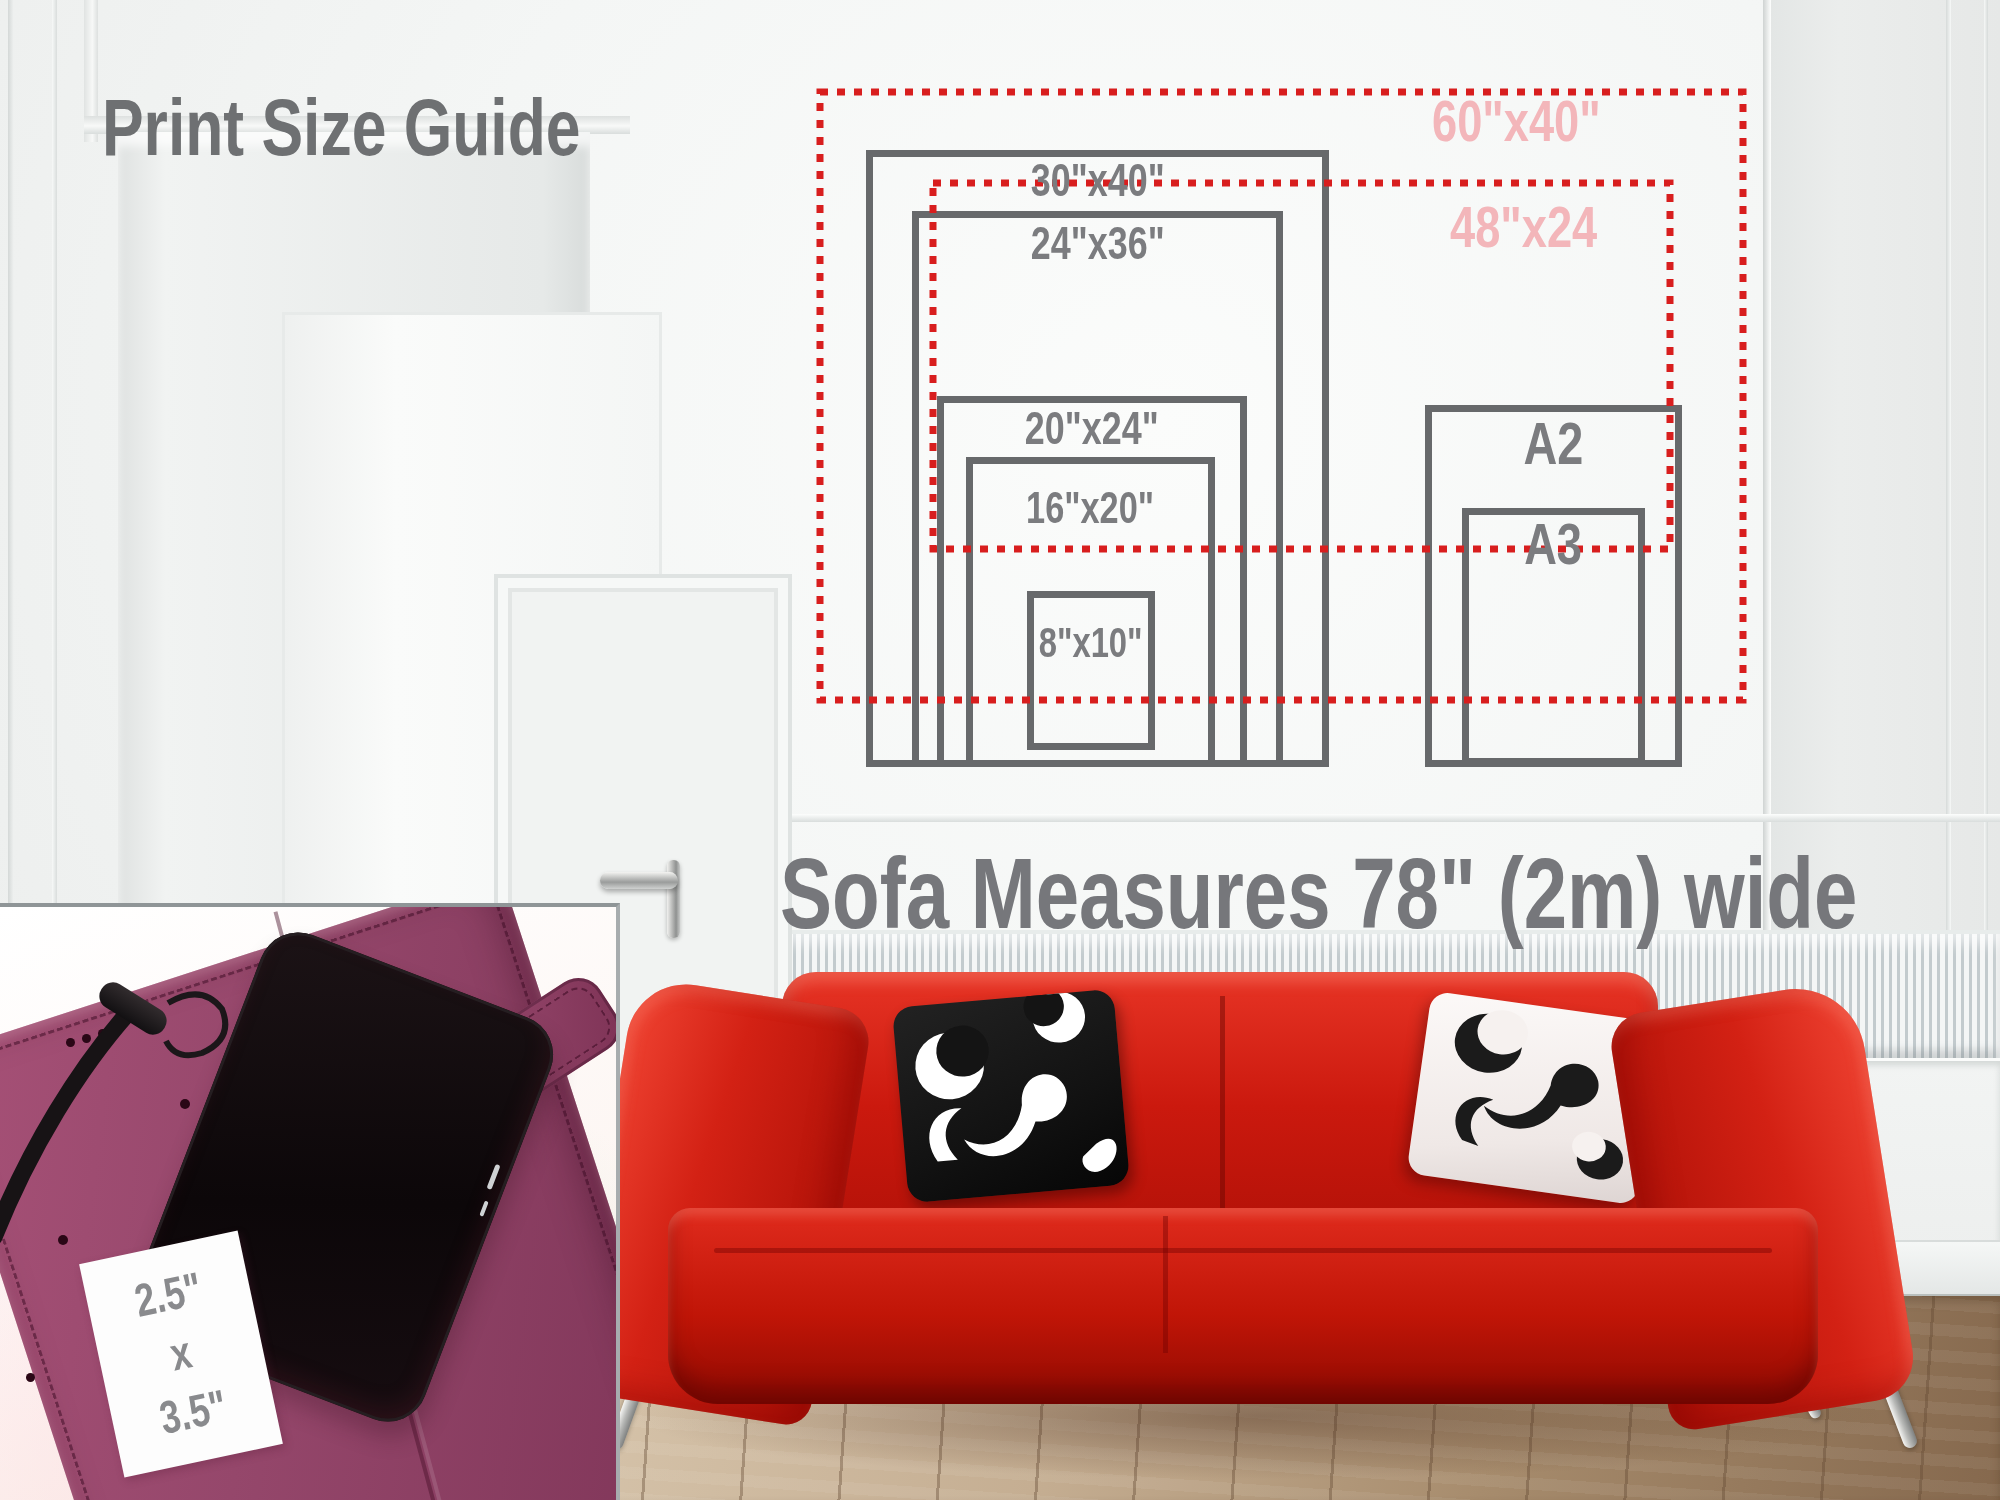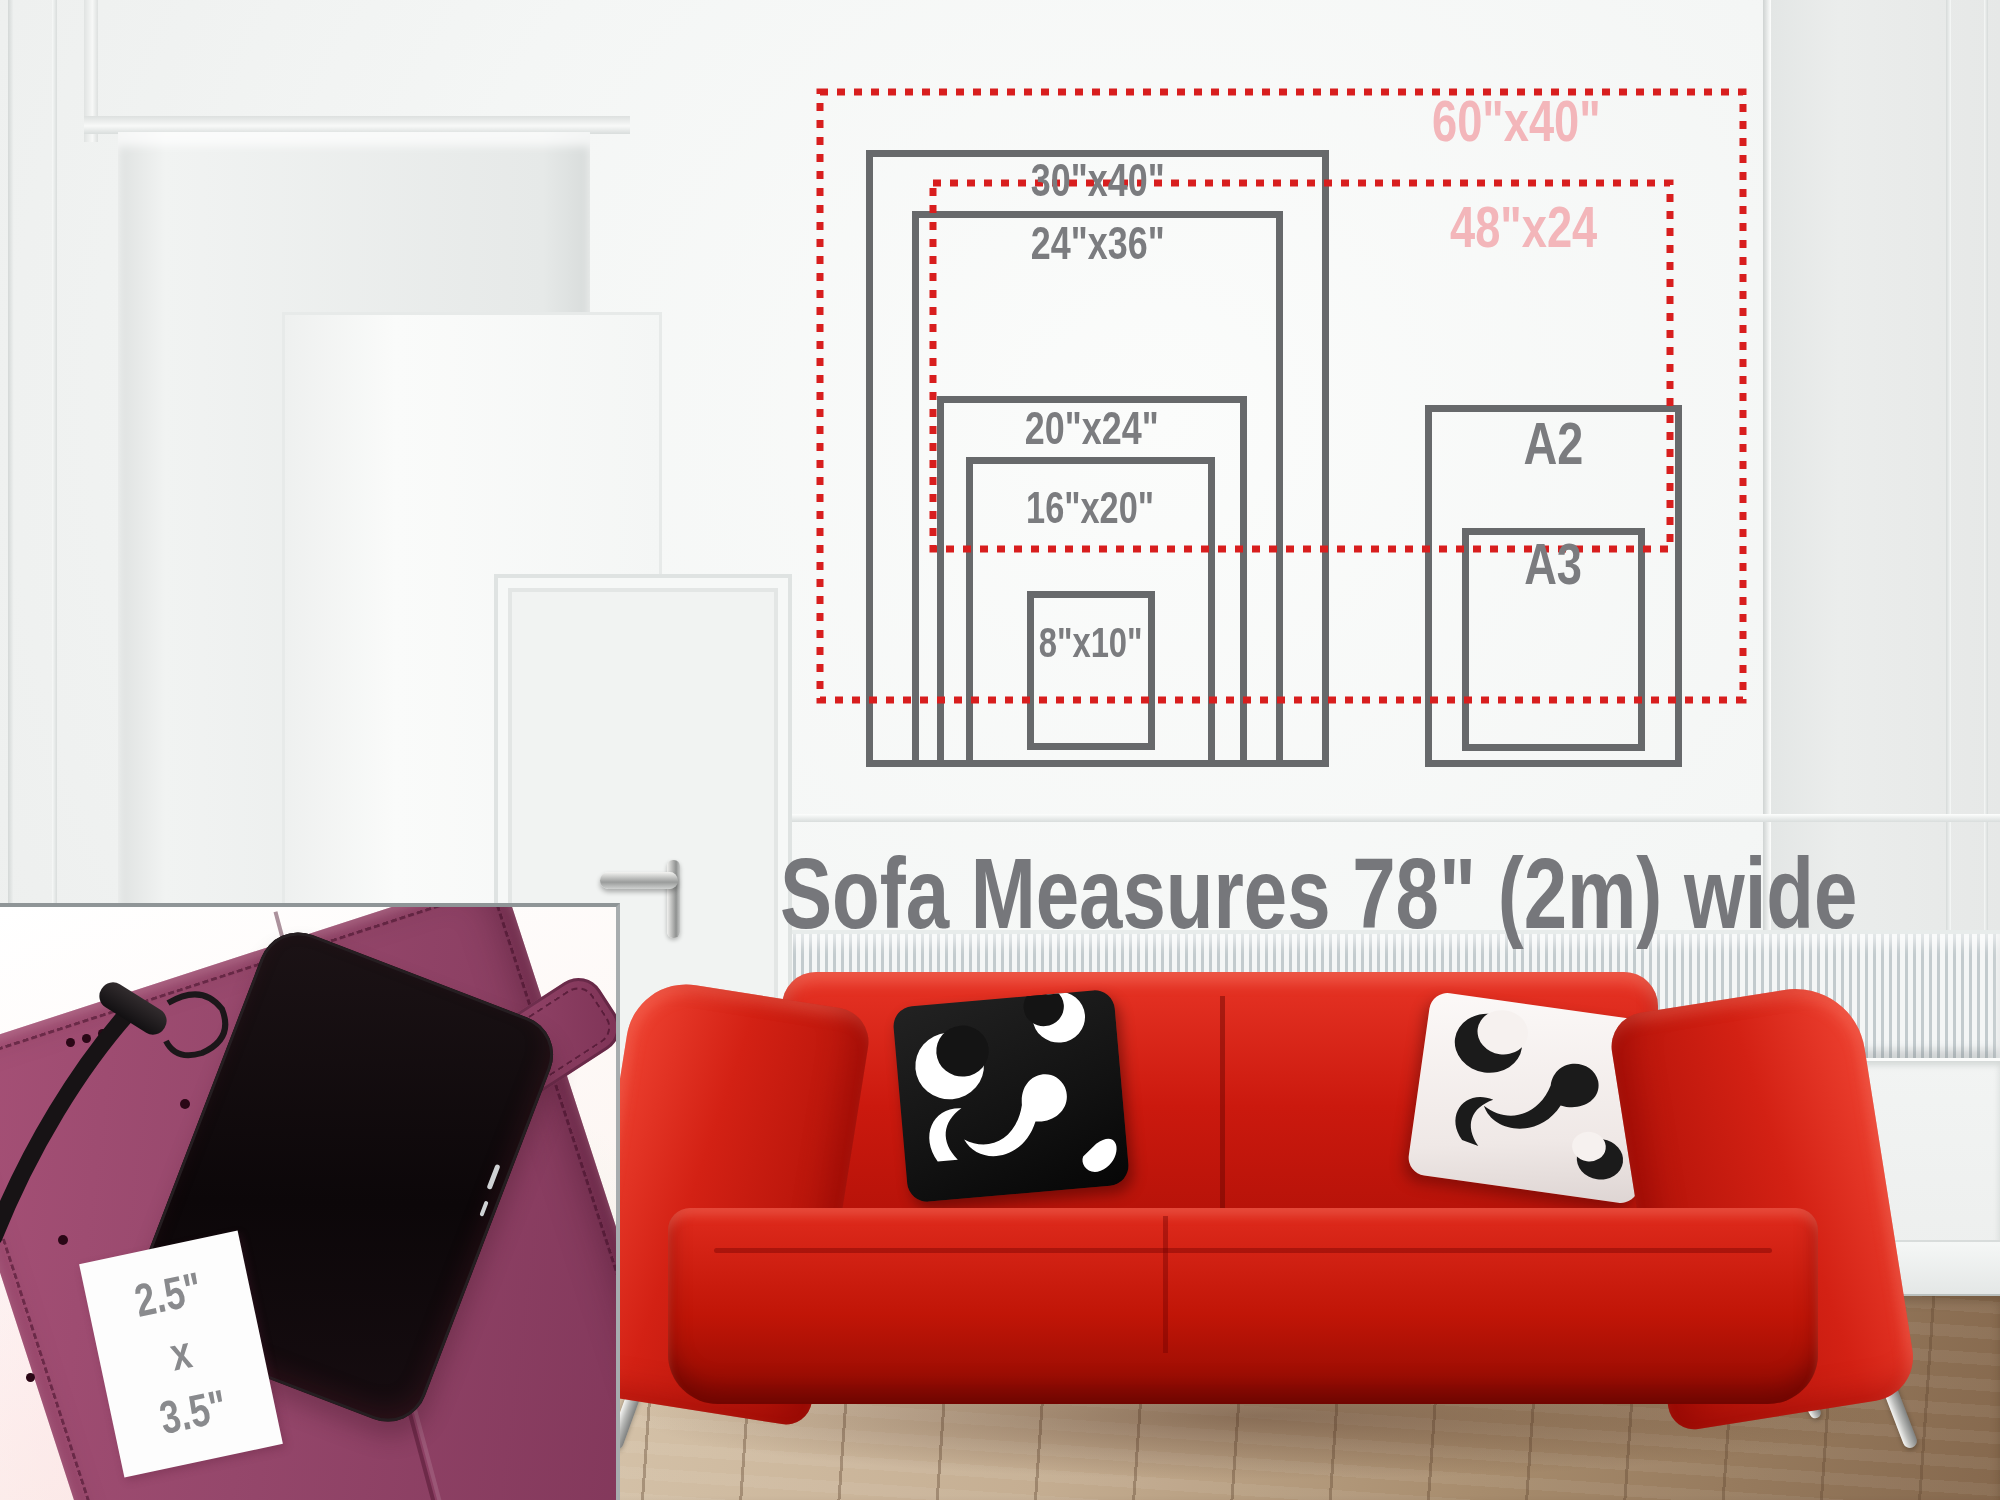--- a/index.html
+++ b/index.html
@@ -154,40 +154,41 @@
   <div class="abs floor"></div>
 
   <div class="abs door-frame">
     <div class="abs door-leaf">
       <div class="abs door-panel"></div>
     </div>
     <div class="abs door-handle-base"></div>
     <div class="abs door-handle"></div>
   </div>
 
+  <div class="abs title"><span class="cx">Print Size Guide</span></div>
 
   <div class="psz" style="left:866px;top:150px;width:463px;height:617px">
     <span class="psz-label cxc" style="font-size:46px;padding-top:0px">30"x40"</span>
   </div>
   <div class="psz" style="left:912px;top:211px;width:371px;height:556px">
     <span class="psz-label cxc" style="font-size:46px;padding-top:2px">24"x36"</span>
   </div>
   <div class="psz" style="left:937px;top:396px;width:310px;height:371px">
     <span class="psz-label cxc" style="font-size:46px;padding-top:2px">20"x24"</span>
   </div>
   <div class="psz" style="left:966px;top:457px;width:249px;height:310px">
     <span class="psz-label cxc" style="font-size:44px;padding-top:22px">16"x20"</span>
   </div>
   <div class="psz" style="left:1027px;top:591px;width:128px;height:159px">
     <span class="psz-label cxc" style="font-size:42px;padding-top:24px">8"x10"</span>
   </div>
   <div class="psz" style="left:1425px;top:405px;width:257px;height:362px">
     <span class="psz-label cxc" style="font-size:60px;padding-top:2px">A2</span>
   </div>
-  <div class="psz" style="left:1462px;top:528px;width:183px;height:223px">
+  <div class="psz" style="left:1462px;top:508px;width:183px;height:257px">
     <span class="psz-label cxc" style="font-size:58px;padding-top:0px">A3</span>
   </div>
 
   <svg class="dotted-overlay" width="2000" height="1500">
     <rect x="820" y="92" width="923" height="608" fill="none" stroke="#d81e1e" stroke-width="7" stroke-dasharray="8 9"></rect>
     <rect x="933" y="183" width="737" height="366" fill="none" stroke="#d81e1e" stroke-width="7" stroke-dasharray="8 9"></rect>
   </svg>
   <div class="pink-label" style="left:1432px;top:92px"><span class="cx">60"x40"</span></div>
   <div class="pink-label" style="left:1450px;top:198px"><span class="cx">48"x24</span></div>
 

